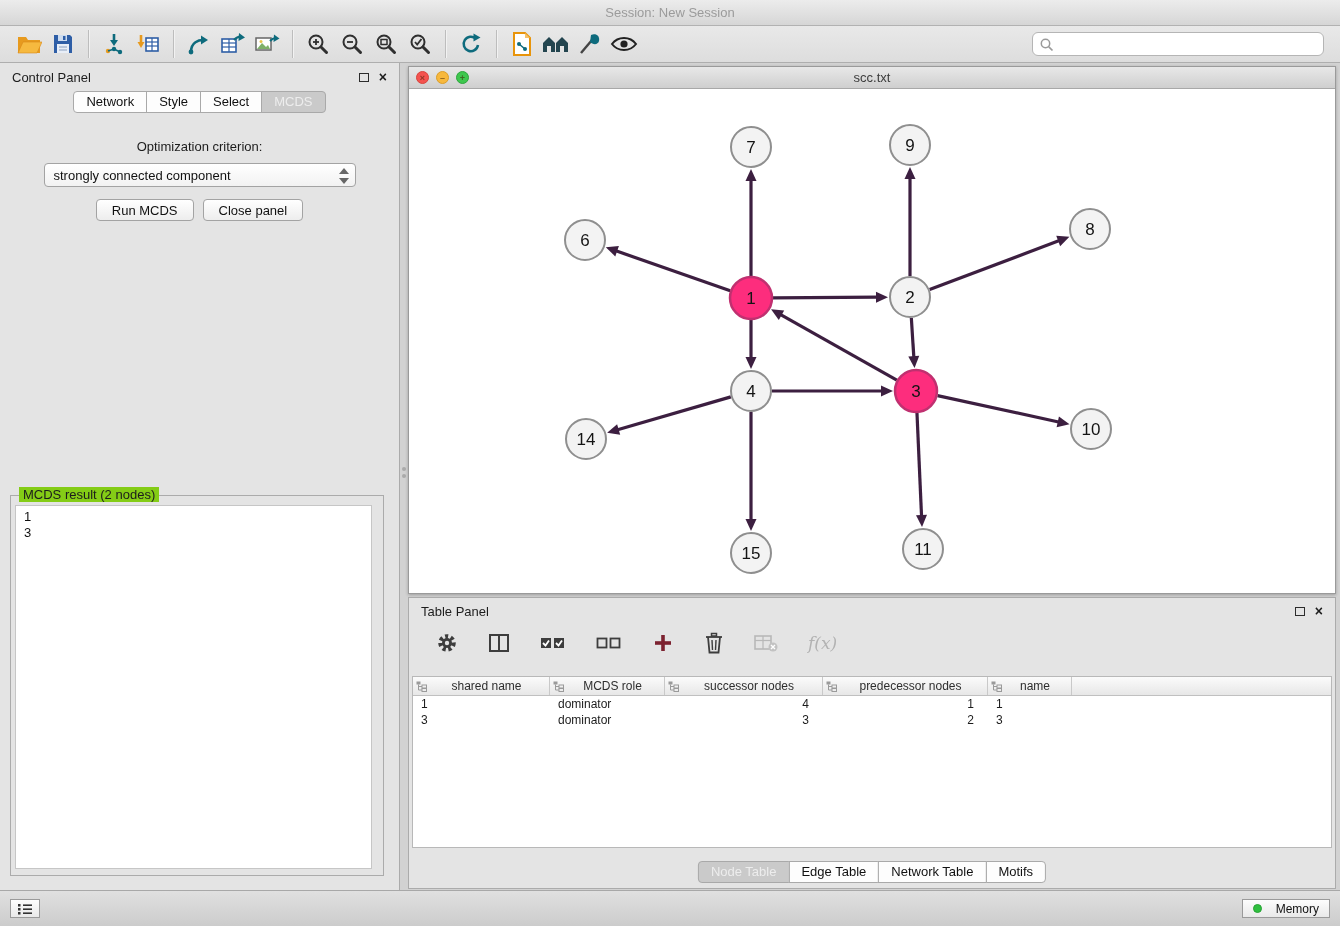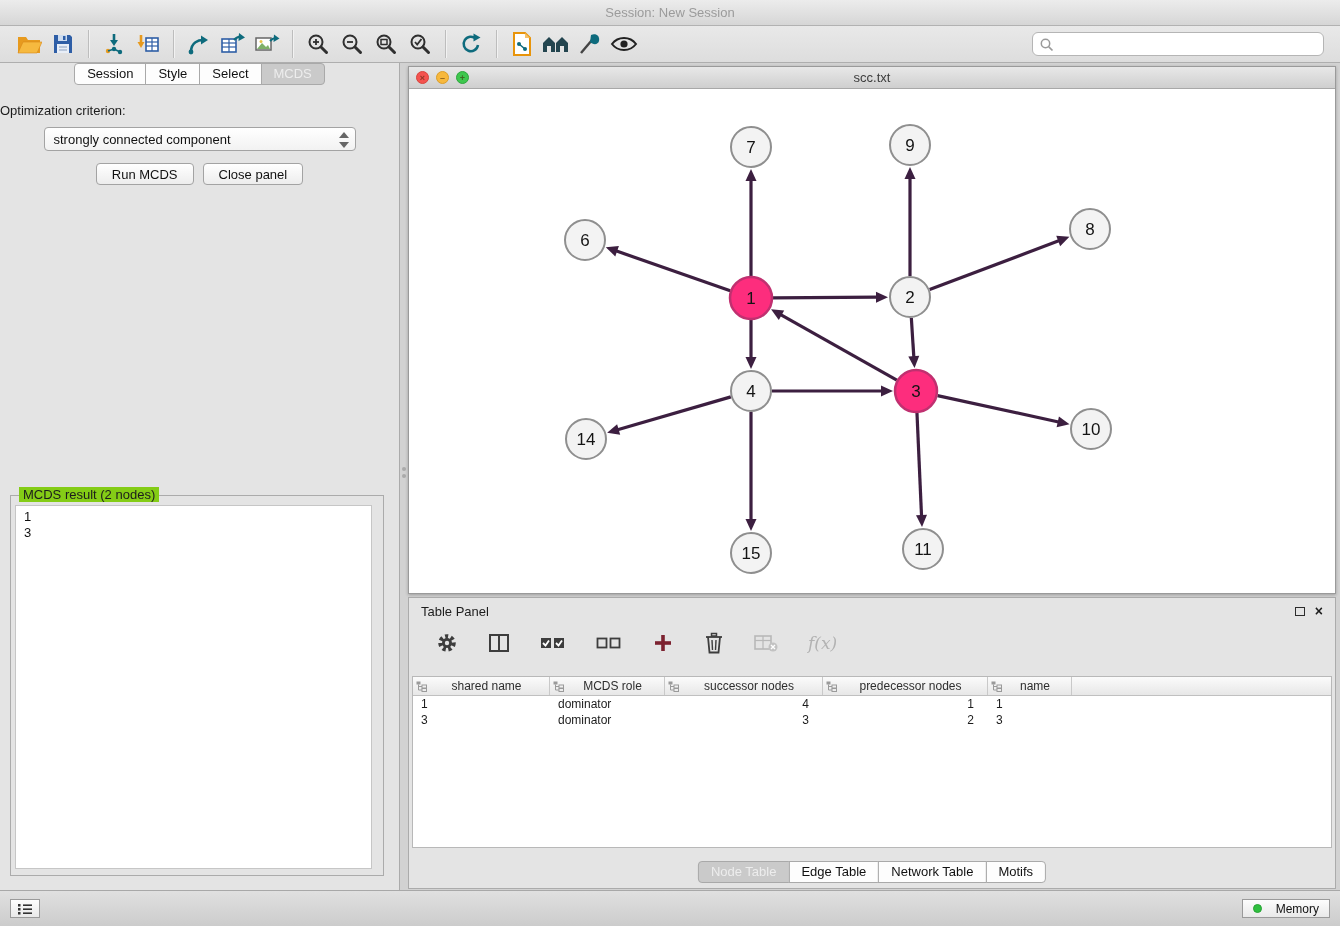--- a/index.html
+++ b/index.html
@@ -32,21 +32,21 @@
   .close-x { font-size:14px; font-weight:bold; color:#1d1d1d; line-height:10px; }
   .close-x::after { content:"×"; }
 
   .seg-tabs { display:flex; justify-content:center; }
   .seg-tab { height:22px; line-height:20px; padding:0 12px; font-size:13px; background:#fdfdfd; color:#111;
              border:1px solid #a9a9a9; margin-left:-1px; cursor:default; }
   .seg-tab:first-child { border-top-left-radius:4px; border-bottom-left-radius:4px; margin-left:0; }
   .seg-tab:last-child { border-top-right-radius:4px; border-bottom-right-radius:4px; }
   .seg-tab.active { background:#cacaca; color:#ededed; }
 
-  .cp-label { text-align:left; font-size:13px; color:#1c1c1c; margin-top:18px; }
+  .cp-label { text-align:center; font-size:13px; color:#1c1c1c; margin-top:26px; }
   .cp-select { position:relative; width:312px; height:24px; margin:9px auto 0 auto; background:linear-gradient(#ffffff,#f2f2f2);
                border:1px solid #a3a3a3; border-radius:4px; font-size:13px; color:#111;
                display:flex; align-items:center; padding:0 28px 0 9px; }
   .stepper { position:absolute; right:5px; top:3px; width:12px; height:18px; }
   .stepper::before { content:""; position:absolute; top:1px; left:1px; border-left:5px solid transparent;
                      border-right:5px solid transparent; border-bottom:6px solid #666; }
   .stepper::after { content:""; position:absolute; bottom:1px; left:1px; border-left:5px solid transparent;
                     border-right:5px solid transparent; border-top:6px solid #666; }
   .cp-buttons { display:flex; justify-content:center; gap:9px; margin-top:12px; }
   .cp-btn { height:22px; padding:0 15px; font-size:13px; color:#111; background:linear-gradient(#ffffff,#ededed);
@@ -246,22 +246,29 @@
         <circle cx="6.5" cy="6.5" r="4.2" fill="none" stroke="#9a9a9a" stroke-width="1.5"></circle>
         <line x1="9.8" y1="9.8" x2="13.5" y2="13.5" stroke="#9a9a9a" stroke-width="1.7"></line>
       </svg>
     <input placeholder="" style="">
   </div>
 </div>
 
 <div class="workspace">
 
   <div class="cpanel">
+    <div class="cp-header">
+      <span class="panel-title">Control Panel</span>
+      <span class="win-btns">
+        <span class="float-btn"></span>
+        <span class="close-x"></span>
+      </span>
+    </div>
     <div class="seg-tabs" id="cp-tabs">
-        <div class="seg-tab">Session</div>
+        <div class="seg-tab">Network</div>
         <div class="seg-tab">Style</div>
         <div class="seg-tab">Select</div>
         <div class="seg-tab active">MCDS</div>
       </div>
     <div class="cp-label">Optimization criterion:</div>
     <div class="cp-select">
       <span>strongly connected component</span>
       <span class="stepper"></span>
     </div>
     <div class="cp-buttons">

